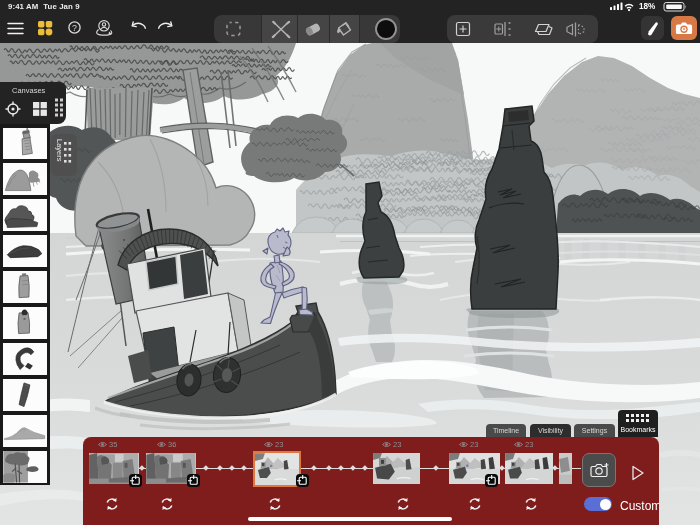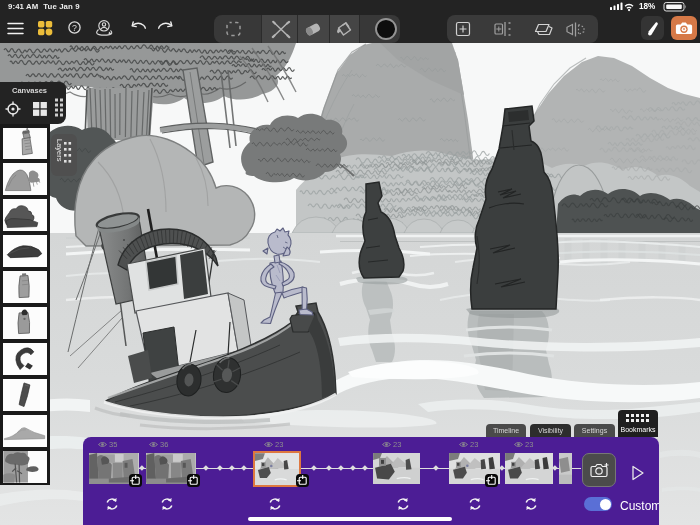--- a/index.html
+++ b/index.html
@@ -11,33 +11,33 @@
   #status{left:0;top:0;width:700px;height:12px;color:#ededed;font-size:7.8px;font-weight:bold;z-index:7;}
   #stL{left:8px;top:1.5px;}
   #stL b{margin-right:5px;letter-spacing:0.1px;}
   #tgroupC{z-index:6;left:214px;top:15px;width:186px;height:28px;background:#383838;border-radius:8px;}
   #tgseg{z-index:6;left:261px;top:15px;width:98px;height:28px;background:#454545;}
   .tdiv{z-index:7;top:15px;width:1px;height:28px;background:#2b2b2b;}
   #tgroupR{z-index:6;left:447px;top:15px;width:151px;height:28px;background:#3a3a3a;border-radius:8px;}
   #penbtn{z-index:6;left:641px;top:16px;width:23px;height:24px;background:#343434;border-radius:6px;}
   #cambtn{z-index:6;left:671px;top:16px;width:26px;height:24px;background:#d67947;border-radius:6px;}
   
-  #sbhead{left:0;top:82px;width:66px;height:42px;background:#232323;border-radius:0 6px 8px 0;z-index:12;font-weight:bold;}
+  #sbhead{left:0;top:82px;width:66px;height:42px;background:#232323;border-radius:0 6px 8px 0;z-index:12;}
   #sbhead .ttl{position:absolute;left:12px;top:3.5px;font-size:7.5px;color:#d8d8d8;}
   #sbstrip{left:0;top:124px;width:50px;height:361px;background:#191919;z-index:11;}
   .thumb{position:absolute;left:3px;width:44px;height:31.5px;background:#fcfcfc;overflow:hidden;}
   #layerstab{left:51px;top:134px;width:26px;height:42px;background:#4f4f4f;border-radius:6px;z-index:10;}
   #layerstab .vt{position:absolute;left:4px;top:5px;font-size:7.5px;color:#e8e8e8;writing-mode:vertical-rl;}
   
   .tab{position:absolute;top:424px;height:13px;border-radius:4px 4px 0 0;color:#d8d8d8;font-size:7px;text-align:center;line-height:13px;z-index:14;}
   #tabTL{left:486px;width:40px;background:#4a4a4a;}
   #tabVI{left:530px;width:41px;background:#2d2d2d;}
   #tabSE{left:574px;width:41px;background:#4a4a4a;}
   #tabBM{left:618px;top:410px;width:40px;height:27px;background:#1f1f1f;border-radius:4px 4px 0 0;z-index:14;color:#fff;font-size:7px;text-align:center;}
-  #tlpanel{left:83px;top:437px;width:576px;height:88px;background:#4c1d95;border-radius:8px 8px 0 0;z-index:13;overflow:hidden;}
+  #tlpanel{left:83px;top:437px;width:576px;height:88px;background:#7f1d1d;border-radius:8px 8px 0 0;z-index:13;overflow:hidden;}
   .frame{position:absolute;top:15.5px;height:31.5px;background:#ddd;overflow:hidden;z-index:3;}
   .eyelab{position:absolute;top:3px;color:#8e8e8e;font-size:7.5px;z-index:3;}
   .badge{position:absolute;top:37px;width:13px;height:13px;background:#0a0a0a;border-radius:3.5px;z-index:5;}
   #conline{position:absolute;left:6px;top:30.5px;width:492px;height:1.5px;background:#dedede;z-index:1;}
   .tick{position:absolute;top:29.3px;width:3.8px;height:3.8px;background:#dedede;transform:rotate(45deg);z-index:2;}
   .loop{position:absolute;top:60px;width:14px;height:14px;z-index:4;}
   .eyelab svg{vertical-align:-1px;}
   #tlcam{position:absolute;left:499px;top:15.5px;width:32px;height:32px;background:#4b4b4b;border:1px solid #777;border-radius:7px;}
   #custom{position:absolute;left:537px;top:62px;color:#fff;font-size:12px;}
   #toggle{position:absolute;left:501px;top:60px;width:28px;height:14px;background:#5a6fd6;border-radius:7px;}
@@ -626,21 +626,21 @@
     <div class="tick" style="left:255.6px"></div>
     <div class="tick" style="left:267.6px"></div>
     <div class="tick" style="left:279.7px"></div>
   <div class="tick" style="left:351px"></div>
     <div class="tick" style="left:417px"></div>
     <div class="tick" style="left:470px"></div>
   <span class="eyelab" style="left:15px"><svg width="9" height="7" viewBox="0 0 9 7" style="vertical-align:-1px">
         <path d="M0.5 3.5 Q4.5 -0.5 8.5 3.5 Q4.5 7.5 0.5 3.5 Z" fill="none" stroke="#8e8e8e" stroke-width="0.9"></path>
         <circle cx="4.5" cy="3.5" r="1.3" fill="#8e8e8e"></circle>
       </svg> 35</span>
-  <span class="eyelab" style="left:66px"><svg width="9" height="7" viewBox="0 0 9 7" style="vertical-align:-1px">
+  <span class="eyelab" style="left:74px"><svg width="9" height="7" viewBox="0 0 9 7" style="vertical-align:-1px">
         <path d="M0.5 3.5 Q4.5 -0.5 8.5 3.5 Q4.5 7.5 0.5 3.5 Z" fill="none" stroke="#8e8e8e" stroke-width="0.9"></path>
         <circle cx="4.5" cy="3.5" r="1.3" fill="#8e8e8e"></circle>
       </svg> 36</span>
   <span class="eyelab" style="left:181px"><svg width="9" height="7" viewBox="0 0 9 7" style="vertical-align:-1px">
         <path d="M0.5 3.5 Q4.5 -0.5 8.5 3.5 Q4.5 7.5 0.5 3.5 Z" fill="none" stroke="#8e8e8e" stroke-width="0.9"></path>
         <circle cx="4.5" cy="3.5" r="1.3" fill="#8e8e8e"></circle>
       </svg> 23</span>
   <span class="eyelab" style="left:299px"><svg width="9" height="7" viewBox="0 0 9 7" style="vertical-align:-1px">
         <path d="M0.5 3.5 Q4.5 -0.5 8.5 3.5 Q4.5 7.5 0.5 3.5 Z" fill="none" stroke="#8e8e8e" stroke-width="0.9"></path>
         <circle cx="4.5" cy="3.5" r="1.3" fill="#8e8e8e"></circle>

